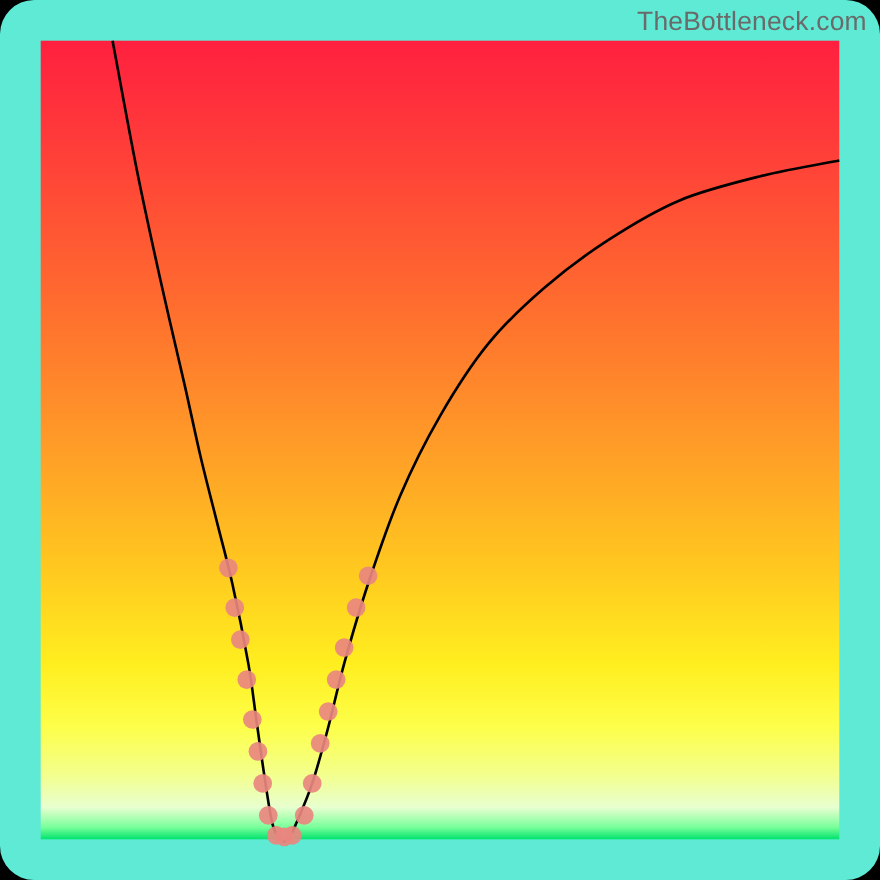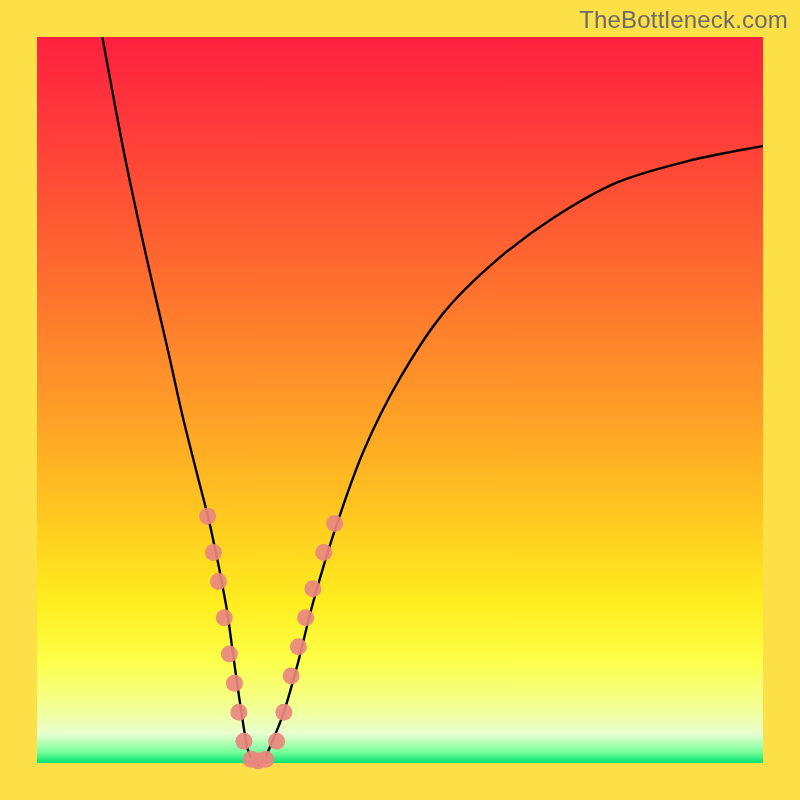--- a/index.html
+++ b/index.html
@@ -10,21 +10,22 @@
     background: #000;
     overflow: hidden;
     font-family: Arial, Helvetica, sans-serif;
   }
   .frame {
     position: absolute;
     left: 0;
     top: 0;
     width: 800px;
     height: 800px;
-    background: #fde047;
+    background: #5eead4;
+    border-radius: 31px;
   }
   .plot-area {
     position: absolute;
     left: 37px;
     top: 37px;
     width: 726px;
     height: 726px;
     
     background: linear-gradient(to bottom,
       #ff203f 0%,

